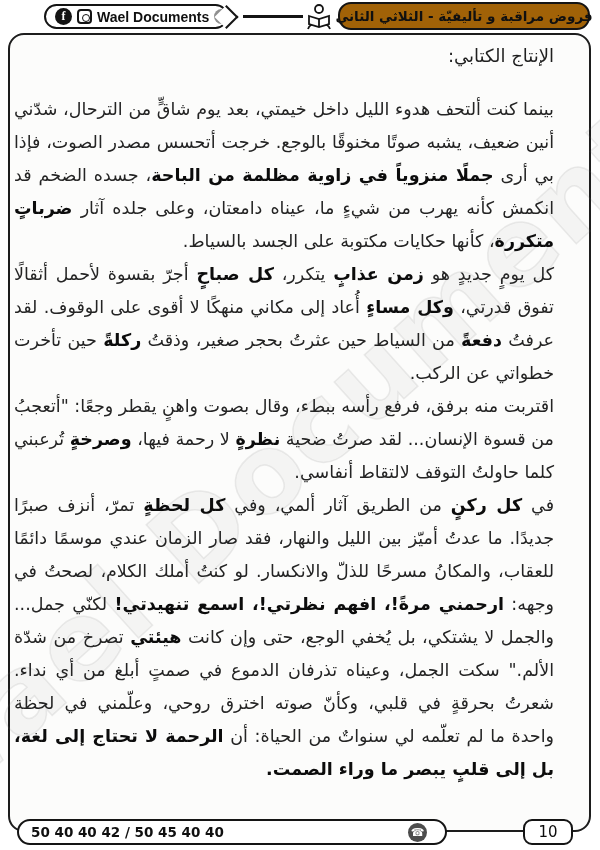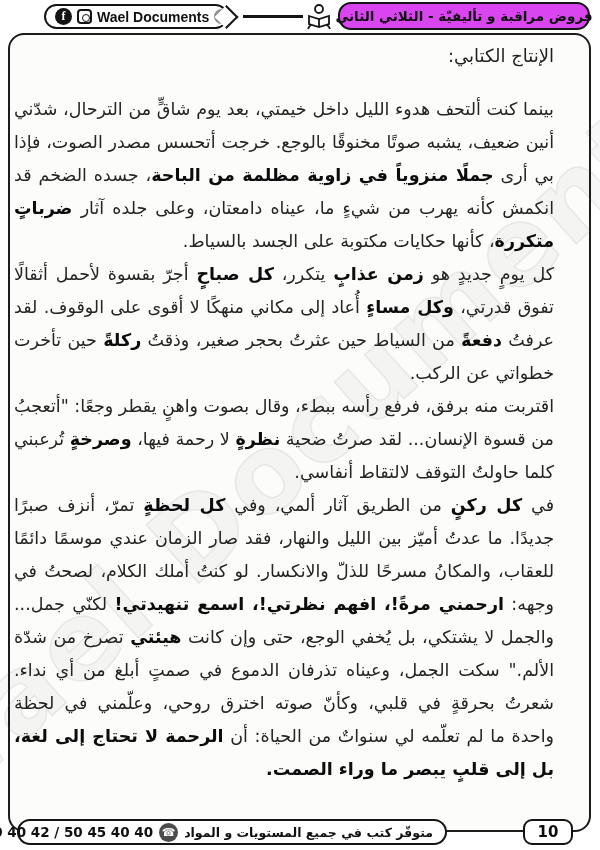--- a/index.html
+++ b/index.html
@@ -39,21 +39,21 @@
   .verified-icon {
     width:15px; height:15px; border-radius:50%; background:#8f8f8f; color:#fff;
     font:bold 10px/15px "DejaVu Sans", sans-serif; text-align:center; flex:0 0 auto;
   }
   .connector {
     position:absolute; left:243px; top:15px; width:60px; height:2.5px; background:#141414;
   }
   .reader-icon { position:absolute; left:302px; top:2px; width:34px; height:30px; }
   .title-pill {
     position:absolute; left:338px; top:2px; width:252px; height:28px;
-    background:#d946ef; border:2px solid #141414; border-radius:13px;
+    background:#a16207; border:2px solid #141414; border-radius:13px;
     display:flex; align-items:center; justify-content:center;
   }
   .title-pill span { font-weight:bold; font-size:13.5px; color:#101010; white-space:nowrap; direction:rtl; }
 
   
   .frame {
     position:absolute; left:8px; top:33px; width:583px; height:799px;
     border:2px solid #1d1d1d; border-radius:16px; background:#fcfcfb;
   }
 
@@ -92,21 +92,21 @@
     font-size:11px; line-height:19px; text-align:center; flex:0 0 auto; margin:0 6px;
   }
   .footer-phones {
     font-size:13.5px; font-weight:bold; color:#101010; white-space:nowrap;
     direction:ltr; unicode-bidi:bidi-override;
   }
   .page-box {
     position:absolute; left:523px; top:2px; width:50px; height:26px;
     background:#fff; border:2px solid #141414; border-radius:9px;
     display:flex; align-items:center; justify-content:center;
-    font-size:15px; font-weight:bold; color:#0c0c0c;
+    font-size:15px; font-weight:normal; color:#0c0c0c;
   }
 </style>
 </head>
 <body>
 
 <div class="page">
 
   <div class="header">
     <div class="brand-pill">
       <span class="fb-icon">f</span>
@@ -135,21 +135,20 @@
     <div id="paragraphs">
         <p class="para"><span>بينما كنت ألتحف هدوء الليل داخل خيمتي، بعد يوم شاقٍّ من الترحال، شدّني أنين ضعيف، يشبه صوتًا مخنوقًا بالوجع. خرجت أتحسس مصدر الصوت، فإذا بي أرى </span><b>جملًا منزوياً في زاوية مظلمة من الباحة</b><span>، جسده الضخم قد انكمش كأنه يهرب من شيءٍ ما، عيناه دامعتان، وعلى جلده آثار </span><b>ضرباتٍ متكررة</b><span>، كأنها حكايات مكتوبة على الجسد بالسياط.</span></p>
         <p class="para"><span>كل يومٍ جديدٍ هو </span><b>زمن عذابٍ</b><span> يتكرر، </span><b>كل صباحٍ</b><span> أجرّ بقسوة لأحمل أثقالًا تفوق قدرتي، </span><b>وكل مساءٍ</b><span> أُعاد إلى مكاني منهكًا لا أقوى على الوقوف. لقد عرفتُ </span><b>دفعةً</b><span> من السياط حين عثرتُ بحجر صغير، وذقتُ </span><b>ركلةً</b><span> حين تأخرت خطواتي عن الركب.</span></p>
         <p class="para"><span>اقتربت منه برفق، فرفع رأسه ببطء، وقال بصوت واهنٍ يقطر وجعًا: "أتعجبُ من قسوة الإنسان... لقد صرتُ ضحية </span><b>نظرةٍ</b><span> لا رحمة فيها، </span><b>وصرخةٍ</b><span> تُرعبني كلما حاولتُ التوقف لالتقاط أنفاسي.</span></p>
         <p class="para"><span>في </span><b>كل ركنٍ</b><span> من الطريق آثار ألمي، وفي </span><b>كل لحظةٍ</b><span> تمرّ، أنزف صبرًا جديدًا. ما عدتُ أميّز بين الليل والنهار، فقد صار الزمان عندي موسمًا دائمًا للعقاب، والمكانُ مسرحًا للذلّ والانكسار. لو كنتُ أملك الكلام، لصحتُ في وجهه: </span><b>ارحمني مرةً!، افهم نظرتي!، اسمع تنهيدتي!</b><span> لكنّي جمل... والجمل لا يشتكي، بل يُخفي الوجع، حتى وإن كانت </span><b>هيئتي</b><span> تصرخ من شدّة الألم." سكت الجمل، وعيناه تذرفان الدموع في صمتٍ أبلغ من أي نداء. شعرتُ بحرقةٍ في قلبي، وكأنّ صوته اخترق روحي، وعلّمني في لحظة واحدة ما لم تعلّمه لي سنواتٌ من الحياة: أن </span><b>الرحمة لا تحتاج إلى لغة، بل إلى قلبٍ يبصر ما وراء الصمت.</b></p>
       </div>
   </div>
 
   <div class="footer">
     <div class="footer-pill">
-      <span class="footer-note">متوفّر كتب في جميع المستويات و المواد</span>
       <span class="phone-icon">☎</span>
       <span class="footer-phones">50 40 40 42 / 50 45 40 40</span>
     </div>
     <div class="page-box">
       <span>10</span>
     </div>
   </div>
 
 </div>
 

